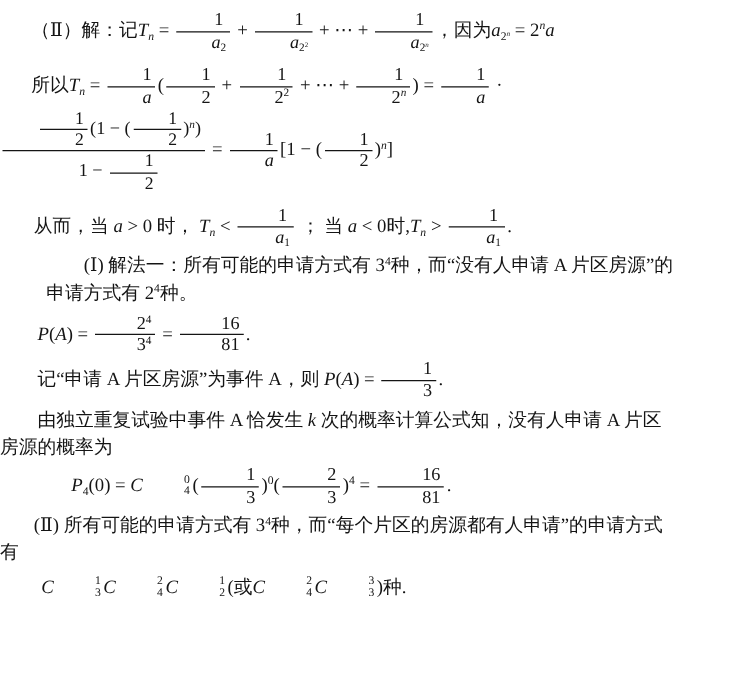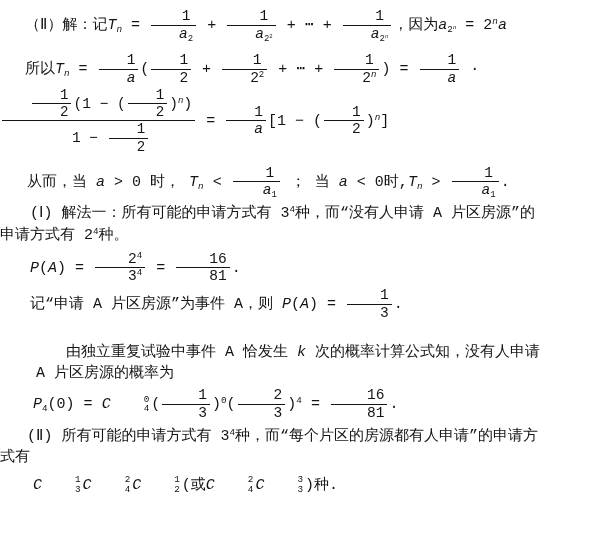--- a/index.html
+++ b/index.html
@@ -1,21 +1,21 @@
 <!DOCTYPE html>
 <html><head>
 <meta charset="utf-8">
 <style>
   html,body{margin:0;padding:0;}
   body{
     width:601px;height:551px;overflow:hidden;
     background:#ffffff;color:#141414;
     font-family:"Liberation Serif","DejaVu Serif",serif;
   }
-  #doc{width:541px;padding-top:2px;box-sizing:border-box;font-family:Liberation Mono, monospace;}
+  #doc{width:541px;padding-top:2px;box-sizing:border-box;}
   .line{
     font-size:15px;line-height:1.45;
     white-space:normal;word-break:break-all;
   }
   .rm{font-style:normal;}
   .it{font-style:italic;}
   sub,sup{font-size:0.62em;line-height:0;}
   sub{vertical-align:-0.35em;}
   sup{vertical-align:0.55em;}
   .frac{
@@ -31,25 +31,25 @@
   }
   .ssup,.ssub{display:block;}
 </style>
 </head>
 <body>
 
 <div id="doc">
     <div class="line" style="text-indent: 25px; margin-top: 6px;"><span class="rm">（Ⅱ）解：记</span><span class="it">T</span><sub><span class="it">n</span></sub><span class="rm"> = </span><span class="frac"><span class="num"><span class="rm">1</span></span><span class="den"><span class="it">a</span><sub><span class="rm">2</span></sub></span></span><span class="rm"> + </span><span class="frac"><span class="num"><span class="rm">1</span></span><span class="den"><span class="it">a</span><sub><span class="rm">2</span><sup><span class="rm">2</span></sup></sub></span></span><span class="rm"> + ⋯ + </span><span class="frac"><span class="num"><span class="rm">1</span></span><span class="den"><span class="it">a</span><sub><span class="rm">2</span><sup><span class="it">n</span></sup></sub></span></span><span class="rm">，因为</span><span class="it">a</span><sub><span class="rm">2</span><sup><span class="it">n</span></sup></sub><span class="rm"> = 2</span><sup><span class="it">n</span></sup><span class="it">a</span></div>
     <div class="line" style="text-indent: 25px; margin-top: 10px;"><span class="rm">所以</span><span class="it">T</span><sub><span class="it">n</span></sub><span class="rm"> = </span><span class="frac"><span class="num"><span class="rm">1</span></span><span class="den"><span class="it">a</span></span></span><span class="rm">(</span><span class="frac"><span class="num"><span class="rm">1</span></span><span class="den"><span class="rm">2</span></span></span><span class="rm"> + </span><span class="frac"><span class="num"><span class="rm">1</span></span><span class="den"><span class="rm">2</span><sup><span class="rm">2</span></sup></span></span><span class="rm"> + ⋯ + </span><span class="frac"><span class="num"><span class="rm">1</span></span><span class="den"><span class="rm">2</span><sup><span class="it">n</span></sup></span></span><span class="rm">) = </span><span class="frac"><span class="num"><span class="rm">1</span></span><span class="den"><span class="it">a</span></span></span><span class="rm"> · </span><span class="frac"><span class="num"><span class="frac"><span class="num"><span class="rm">1</span></span><span class="den"><span class="rm">2</span></span></span><span class="rm">(1 − (</span><span class="frac"><span class="num"><span class="rm">1</span></span><span class="den"><span class="rm">2</span></span></span><span class="rm">)</span><sup><span class="it">n</span></sup><span class="rm">)</span></span><span class="den"><span class="rm">1 − </span><span class="frac"><span class="num"><span class="rm">1</span></span><span class="den"><span class="rm">2</span></span></span></span></span><span class="rm"> = </span><span class="frac"><span class="num"><span class="rm">1</span></span><span class="den"><span class="it">a</span></span></span><span class="rm">[1 − (</span><span class="frac"><span class="num"><span class="rm">1</span></span><span class="den"><span class="rm">2</span></span></span><span class="rm">)</span><sup><span class="it">n</span></sup><span class="rm">]</span></div>
     <div class="line" style="text-indent: 27px; margin-top: 10px;"><span class="rm">从而，当 </span><span class="it">a</span><span class="rm"> &gt; 0 时， </span><span class="it">T</span><sub><span class="it">n</span></sub><span class="rm"> &lt; </span><span class="frac"><span class="num"><span class="rm">1</span></span><span class="den"><span class="it">a</span><sub><span class="rm">1</span></sub></span></span><span class="rm"> ； 当 </span><span class="it">a</span><span class="rm"> &lt; 0时,</span><span class="it">T</span><sub><span class="it">n</span></sub><span class="rm"> &gt; </span><span class="frac"><span class="num"><span class="rm">1</span></span><span class="den"><span class="it">a</span><sub><span class="rm">1</span></sub></span></span><span class="rm">.</span></div>
-    <div class="line" style="text-indent: 30px; margin-top: 4px;"><span class="rm">(Ⅰ) 解法一：所有可能的申请方式有 3</span><sup><span class="rm">4</span></sup><span class="rm">种，而“没有人申请 A 片区房源”的申请方式有 2</span><sup><span class="rm">4</span></sup><span class="rm">种。</span></div>
+    <div class="line" style="text-indent: 30px; margin-top: 4px; margin-left: 37px;"><span class="rm">(Ⅰ) 解法一：所有可能的申请方式有 3</span><sup><span class="rm">4</span></sup><span class="rm">种，而“没有人申请 A 片区房源”的申请方式有 2</span><sup><span class="rm">4</span></sup><span class="rm">种。</span></div>
     <div class="line" style="text-indent: 30px; margin-top: 4px;"><span class="it">P</span><span class="rm">(</span><span class="it">A</span><span class="rm">) = </span><span class="frac"><span class="num"><span class="rm">2</span><sup><span class="rm">4</span></sup></span><span class="den"><span class="rm">3</span><sup><span class="rm">4</span></sup></span></span><span class="rm"> = </span><span class="frac"><span class="num"><span class="rm">16</span></span><span class="den"><span class="rm">81</span></span></span><span class="rm">.</span></div>
     <div class="line" style="text-indent: 30px; margin-top: 2px;"><span class="rm">记“申请 A 片区房源”为事件 A，则 </span><span class="it">P</span><span class="rm">(</span><span class="it">A</span><span class="rm">) = </span><span class="frac"><span class="num"><span class="rm">1</span></span><span class="den"><span class="rm">3</span></span></span><span class="rm">.</span></div>
-    <div class="line" style="text-indent: 30px; margin-top: 20px; padding-left: 36px;"><span class="rm">由独立重复试验中事件 A 恰发生 </span><span class="it">k</span><span class="rm"> 次的概率计算公式知，没有人申请 A 片区房源的概率为</span></div>
-    <div class="line" style="text-indent: 33px; margin-top: 2px;"><span class="it">P</span><sub><span class="rm">4</span></sub><span class="rm">(0) = </span><span class="it">C</span><span class="ss">
+    <div class="line" style="text-indent: 30px; margin-top: 5px;"><span class="rm">由独立重复试验中事件 A 恰发生 </span><span class="it">k</span><span class="rm"> 次的概率计算公式知，没有人申请 A 片区房源的概率为</span></div>
+    <div class="line" style="text-indent: 33px; margin-top: 2px; padding-left: 24px;"><span class="it">P</span><sub><span class="rm">4</span></sub><span class="rm">(0) = </span><span class="it">C</span><span class="ss">
         <span class="ssup"><span class="rm">0</span></span>
         <span class="ssub"><span class="rm">4</span></span>
       </span><span class="rm">(</span><span class="frac"><span class="num"><span class="rm">1</span></span><span class="den"><span class="rm">3</span></span></span><span class="rm">)</span><sup><span class="rm">0</span></sup><span class="rm">(</span><span class="frac"><span class="num"><span class="rm">2</span></span><span class="den"><span class="rm">3</span></span></span><span class="rm">)</span><sup><span class="rm">4</span></sup><span class="rm"> = </span><span class="frac"><span class="num"><span class="rm">16</span></span><span class="den"><span class="rm">81</span></span></span><span class="rm">.</span></div>
     <div class="line" style="text-indent: 27px; margin-top: 4px;"><span class="rm">(Ⅱ) 所有可能的申请方式有 3</span><sup><span class="rm">4</span></sup><span class="rm">种，而“每个片区的房源都有人申请”的申请方式有</span></div>
     <div class="line" style="text-indent: 33px; margin-top: 6px;"><span class="it">C</span><span class="ss">
         <span class="ssup"><span class="rm">1</span></span>
         <span class="ssub"><span class="rm">3</span></span>
       </span><span class="it">C</span><span class="ss">
         <span class="ssup"><span class="rm">2</span></span>
         <span class="ssub"><span class="rm">4</span></span>

